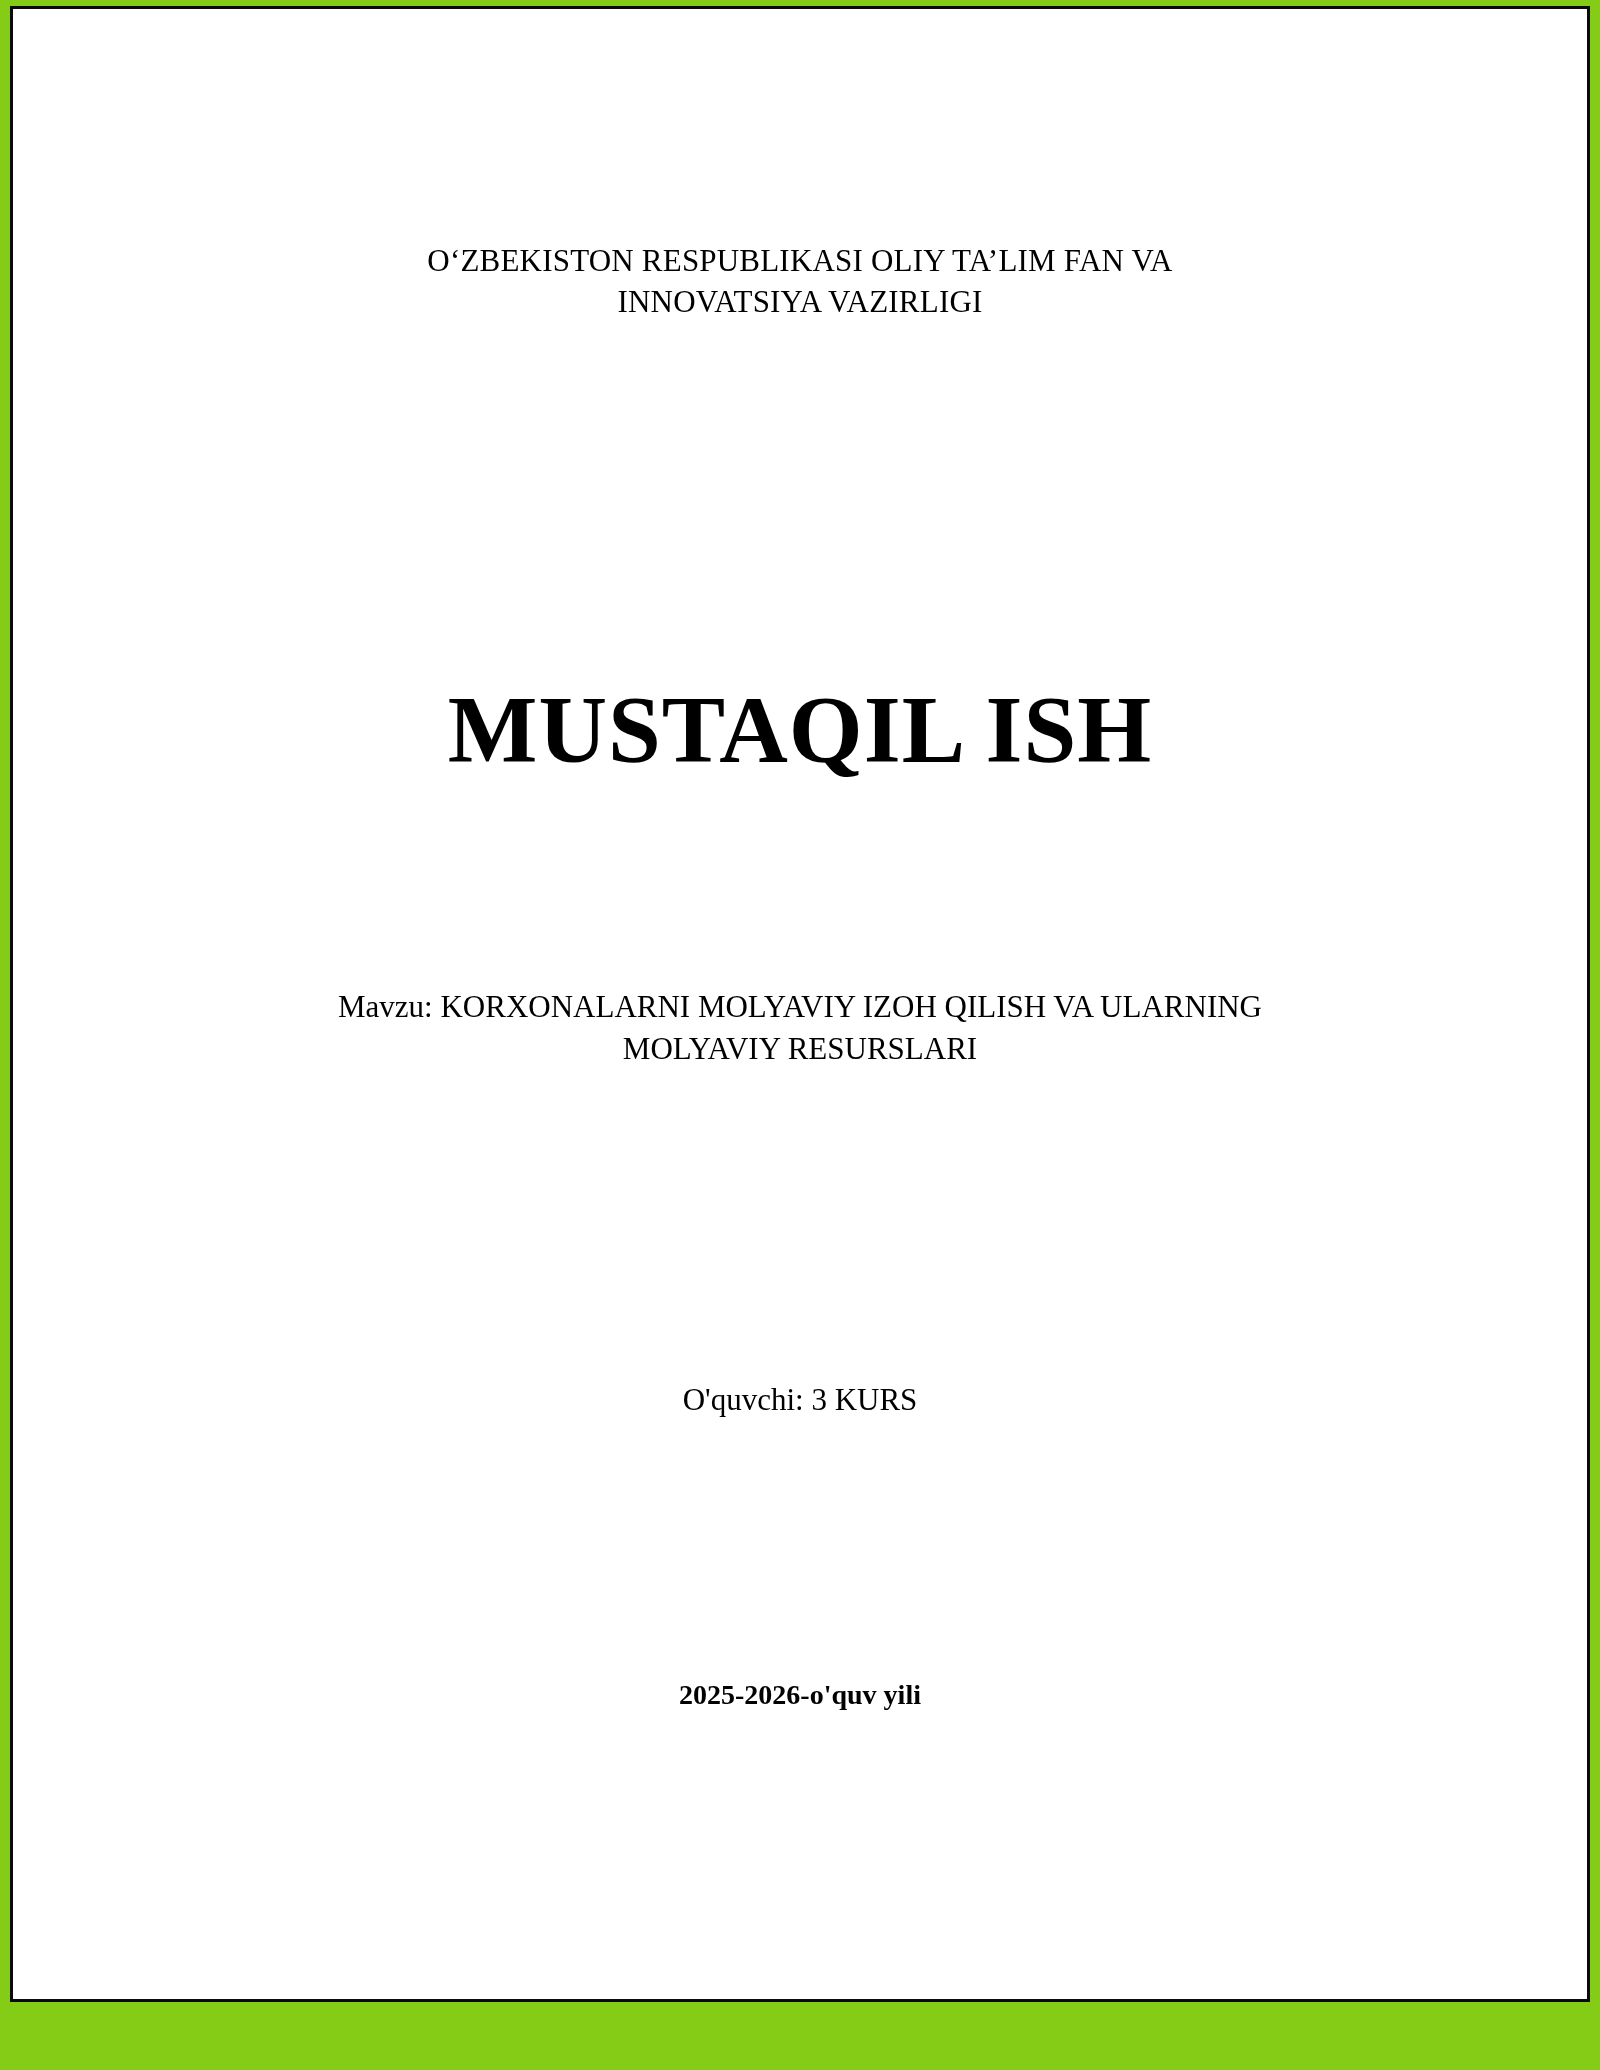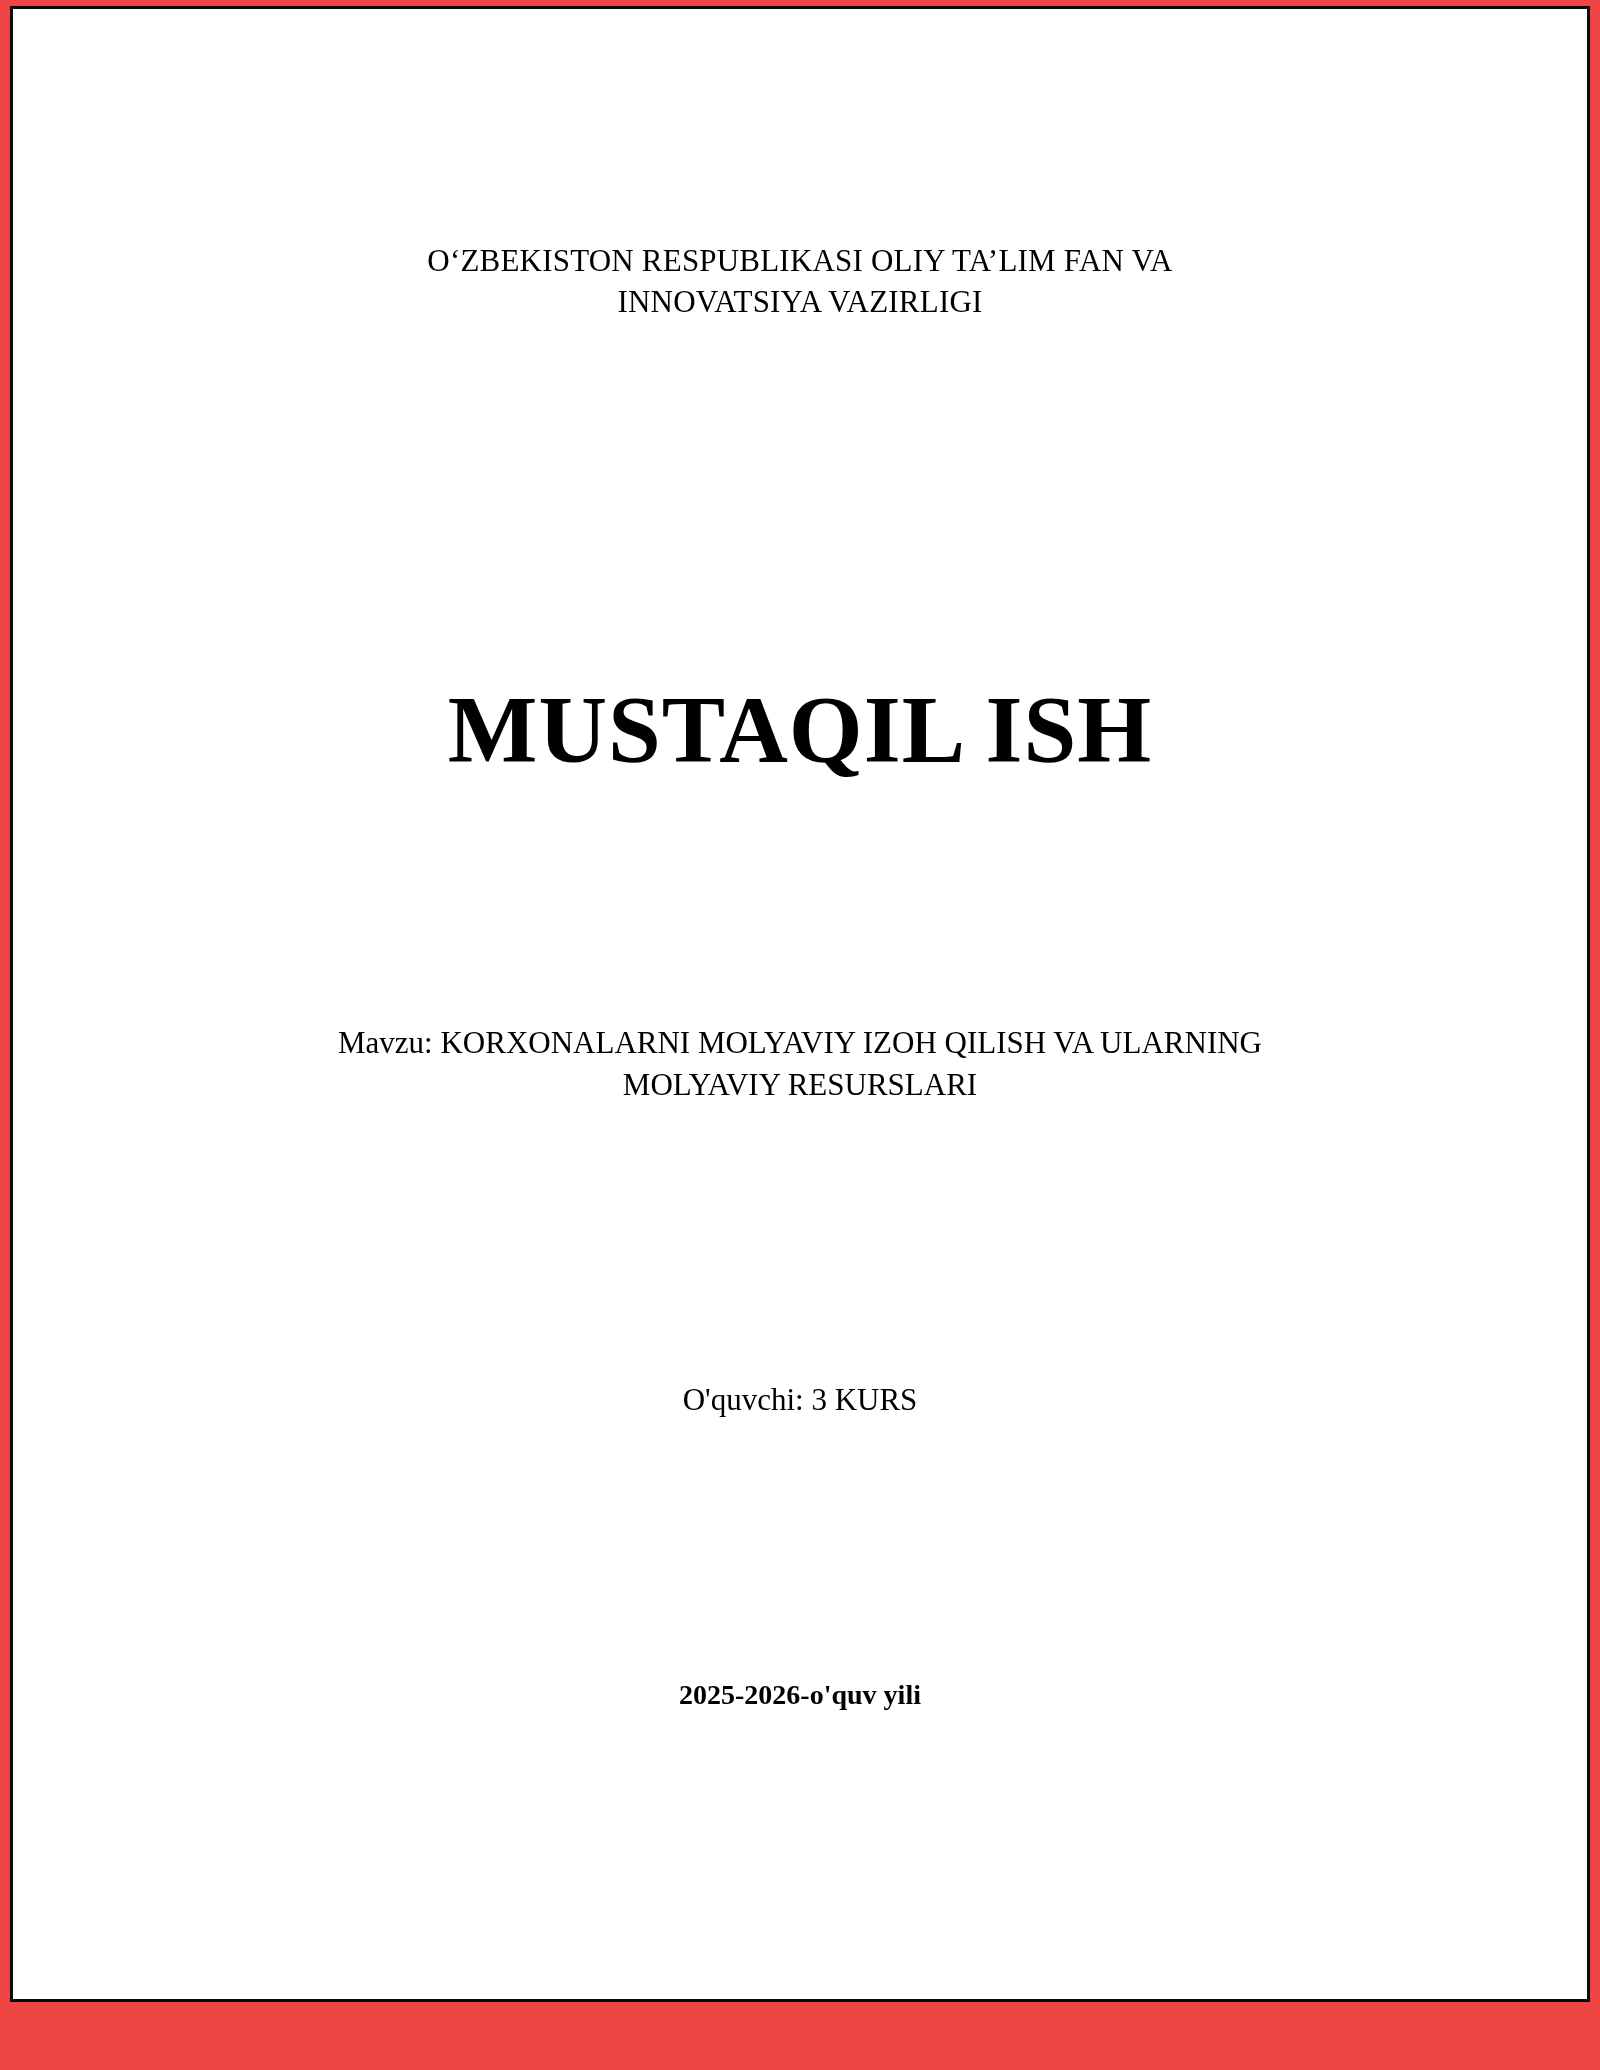--- a/index.html
+++ b/index.html
@@ -13,21 +13,21 @@
     font-family: "Liberation Serif", serif;
     color: #000000;
     position: relative;
   }
   .page-sheet {
     position: absolute;
     left: 0;
     top: 0;
     width: 1600px;
     height: 2070px;
-    background: #ef4444;
+    background: #84cc16;
     box-sizing: border-box;
   }
   
   .page-border {
     position: absolute;
     left: 10px;
     top: 6px;
     width: 1580px;
     height: 1996px;
     border: 3px solid #0a0a0a;
@@ -71,21 +71,20 @@
   }
   .subject-block {
     position: absolute;
     left: 50%;
     transform: translateX(-50%);
     top: 977px;
     width: 1180px;
     text-align: center;
     font-size: 31px;
     line-height: 1.35;
-    margin-top: 36px;
   }
   .subject-line {
     display: block;
   }
   .student-block {
     position: absolute;
     left: 50%;
     transform: translateX(-50%);
     top: 1340px;
     width: 900px;

